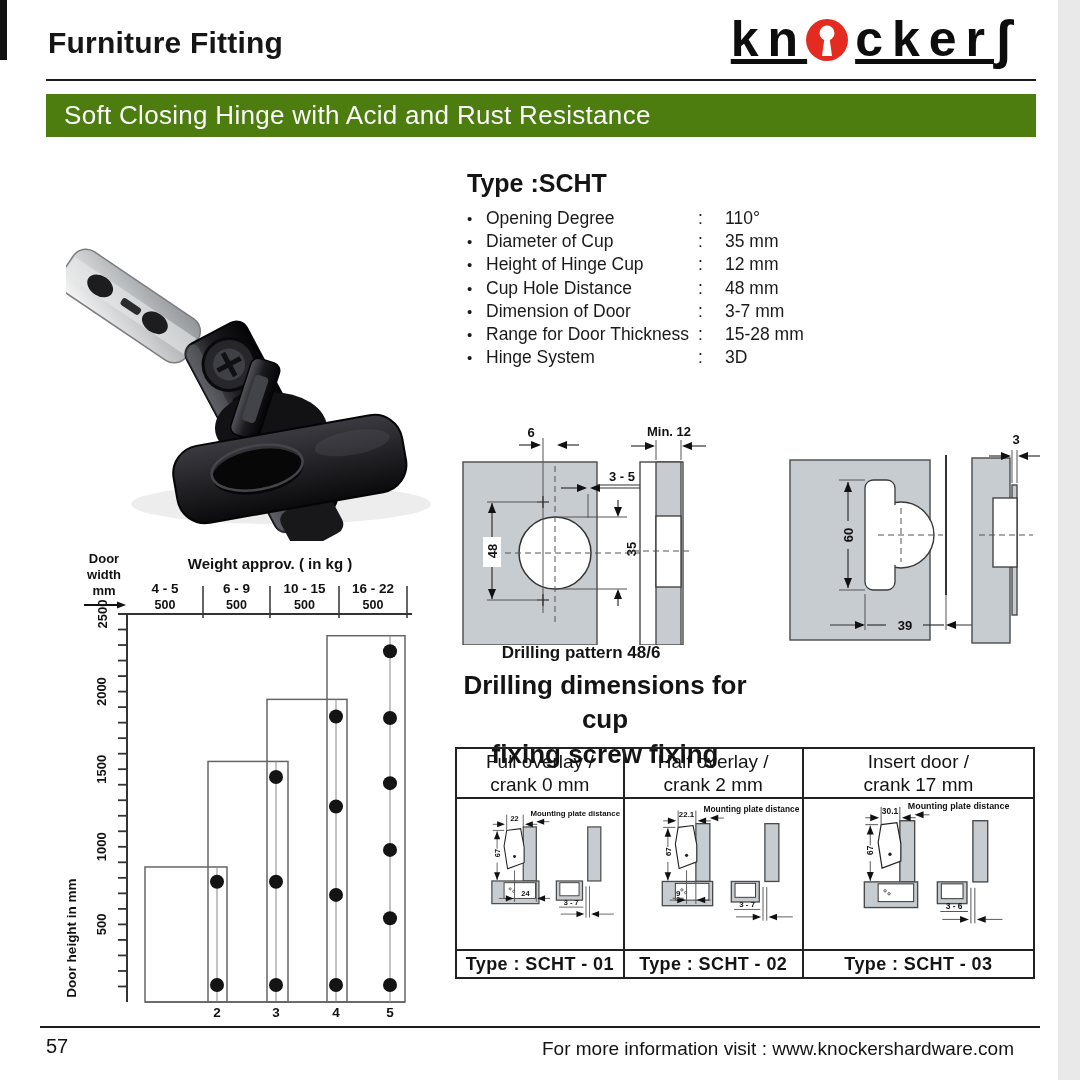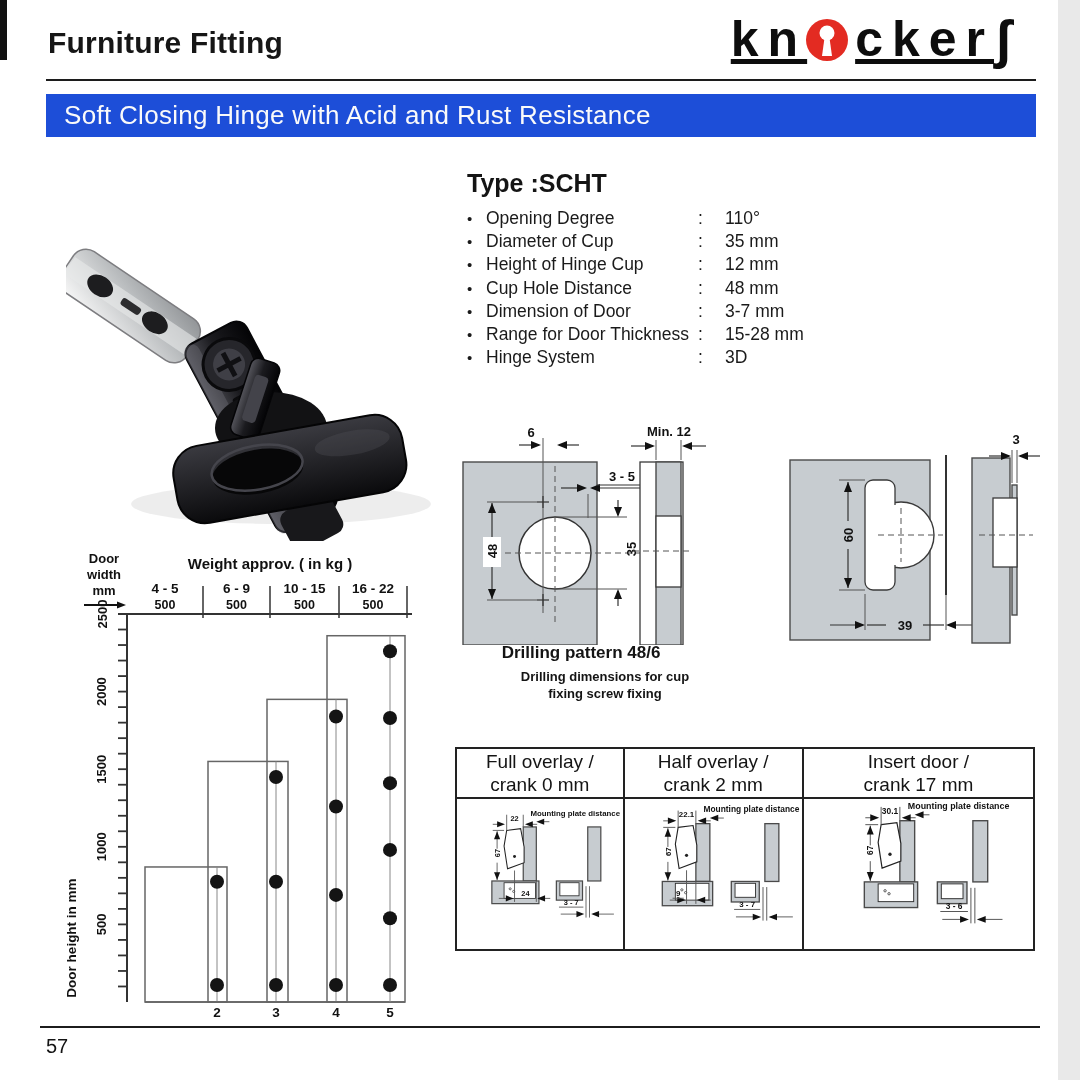--- a/index.html
+++ b/index.html
@@ -7,32 +7,32 @@
         font-family:"Liberation Sans",sans-serif;color:#141414;}
   .abs{position:absolute;}
   
   .corner-strip{left:0;top:8;width:7px;height:60px;background:#111;}
   .category-title{left:48px;top:26px;font-size:30px;font-weight:600;letter-spacing:.2px;color:#161616;}
   .logo{right:46px;top:12px;display:flex;align-items:center;font-weight:700;font-size:50px;
         letter-spacing:9px;color:#0d0d0d;line-height:1;text-decoration:underline;}
   .logo .esh{font-size:54px;letter-spacing:0;}
   .rule{height:2px;background:#1c1c1c;}
   .rule-top{left:46px;top:79px;width:990px;}
-  .banner{left:46px;top:94px;width:990px;height:43px;background:#1d4ed8;color:#fafafa;
+  .banner{left:46px;top:94px;width:990px;height:43px;background:#4d7c0f;color:#fafafa;
           font-size:26px;font-weight:500;line-height:43px;padding-left:18px;box-sizing:border-box;letter-spacing:.3px;}
   
   .type-heading{left:467px;top:169px;font-size:25px;font-weight:700;}
   #spec-list{left:467px;top:207px;width:420px;}
   .spec-row{display:flex;font-size:17.5px;line-height:23.2px;color:#1a1a1a;}
   .spec-bullet{width:19px;font-size:15px;}
   .spec-label{width:212px;}
   .spec-colon{width:27px;}
   
   .diagram-caption{left:450px;top:643px;width:262px;text-align:center;font-size:17px;font-weight:700;}
-  .diagram-title{font-size:13px;font-weight:700;text-align:center;line-height:1.32;}
+  .diagram-title{font-size:26px;font-weight:700;text-align:center;line-height:1.32;}
   .title-a{left:440px;top:668px;width:330px;}
   .title-b{left:786px;top:668px;width:244px;}
   
   .panel{fill:#c7ccd0;stroke:#4a4a4a;stroke-width:1.4;}
   .whitebox{fill:#ffffff;stroke:#3a3a3a;stroke-width:1.3;}
   .ln{stroke:#333;stroke-width:1.2;fill:none;}
   .thin{stroke:#555;stroke-width:1;fill:none;}
   .dash{stroke:#555;stroke-width:1;stroke-dasharray:6 4;fill:none;}
   .ah{fill:#111;stroke:none;}
   .dimtxt{font:700 13px "Liberation Sans",sans-serif;fill:#111;}
@@ -479,19 +479,25 @@
               <line x1="152" y1="90" x2="152" y2="126" class="thin"></line>
               <text x="131" y="111" text-anchor="middle" style="font:700 8.5px &quot;Liberation Sans&quot;,sans-serif;fill:#111">3 - 6</text>
               <line x1="117" y1="114" x2="145" y2="114" class="thin"></line>
               <line x1="119" y1="122" x2="143" y2="122" class="thin"></line>
               <polygon points="146,122 137,118.5 137,125.5" class="ah"></polygon>
               <line x1="156" y1="122" x2="180" y2="122" class="thin"></line>
               <polygon points="154,122 163,118.5 163,125.5" class="ah"></polygon>
             </svg>
           </td>
     </tr>
+    <tr>
+      <td class="typ">Type : SCHT - 01</td>
+      <td class="typ">Type : SCHT - 02</td>
+      <td class="typ">Type : SCHT - 03</td>
+    </tr>
   </tbody>
     </table>
 
   <div class="abs rule rule-bottom"></div>
   <div class="abs page-number">57</div>
+  <div class="abs footer-info">For more information visit : www.knockershardware.com</div>
 
 </div>
 
 </body></html>

